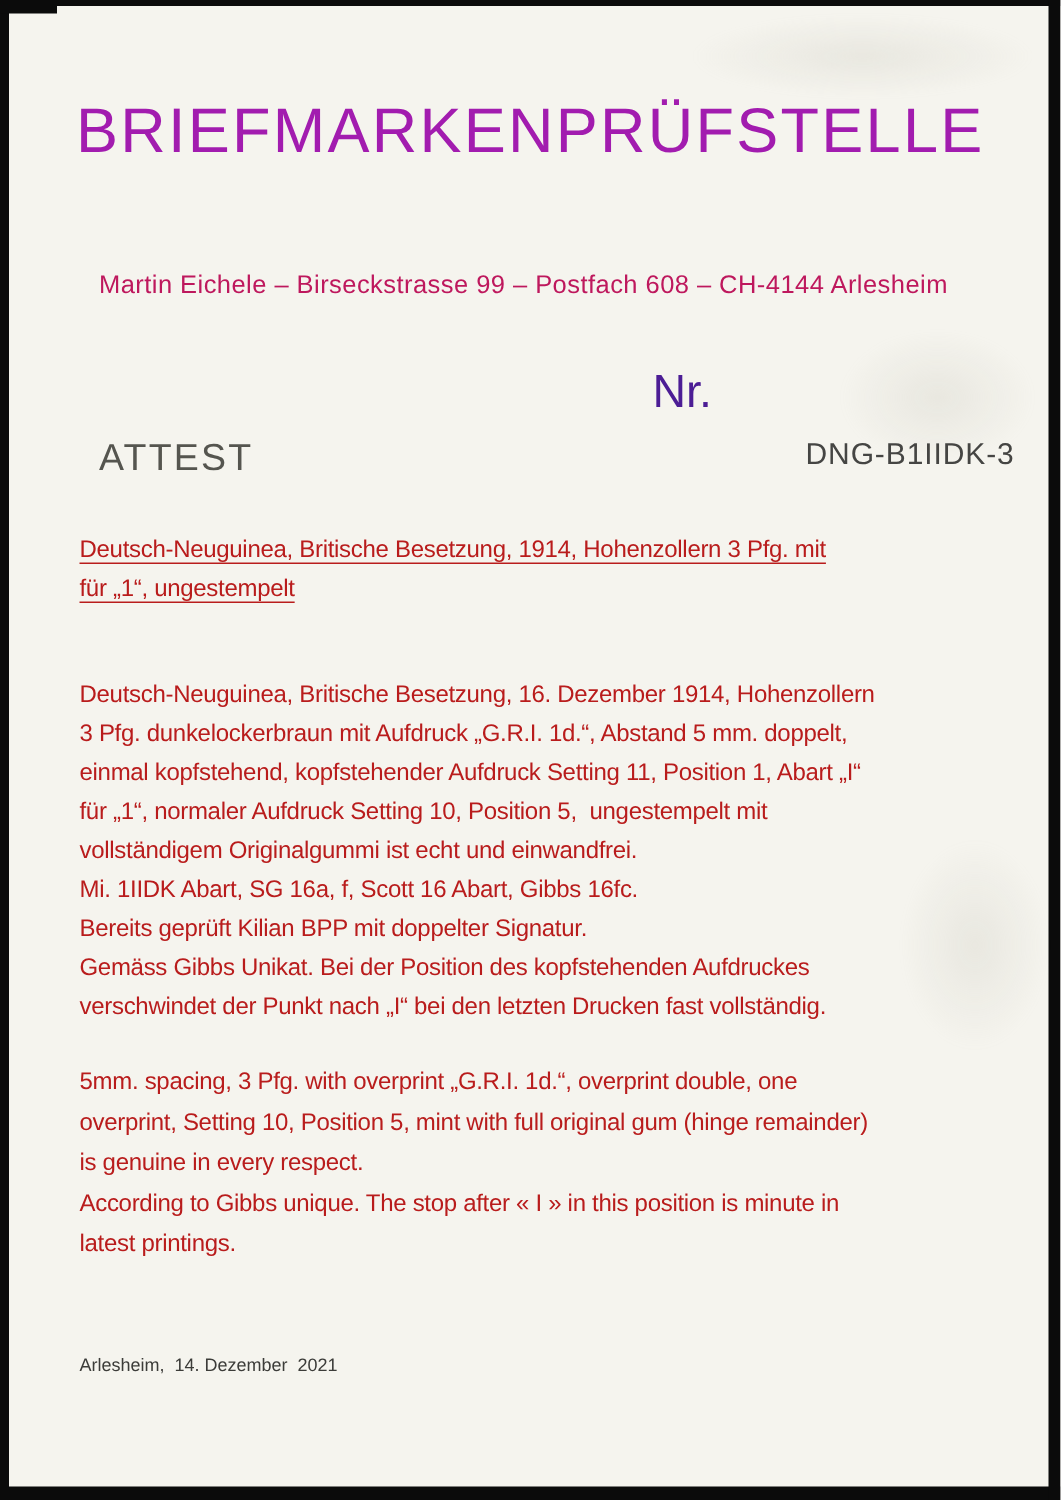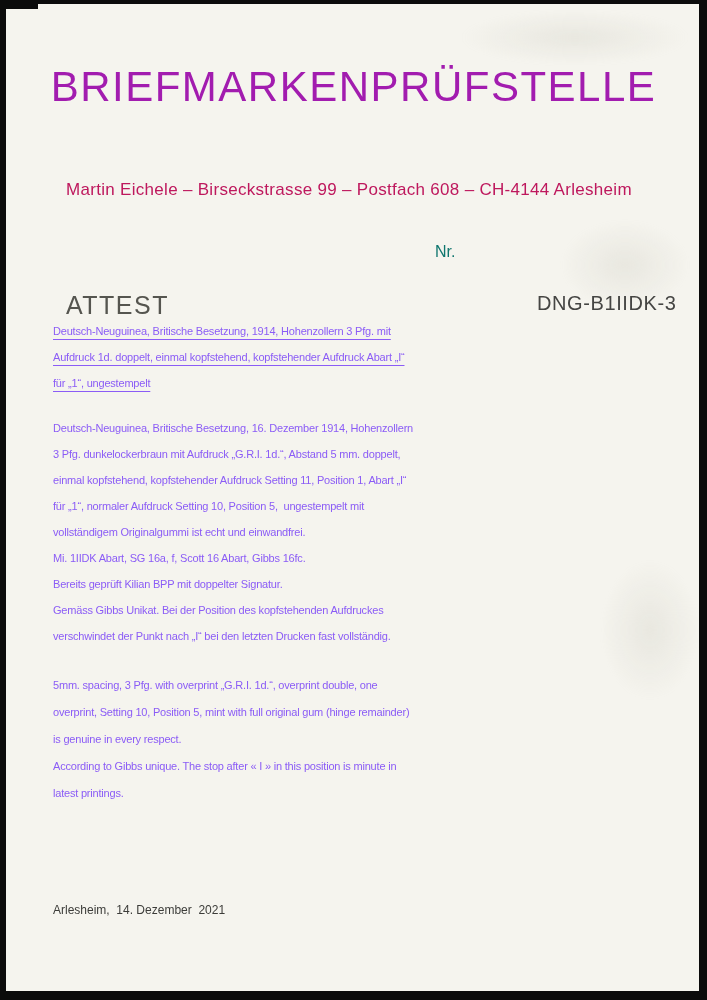--- a/index.html
+++ b/index.html
@@ -63,41 +63,42 @@
     font-weight: 300;
     letter-spacing: 1.5px;
     color: #55554f;
     margin-top: 48px;
   }
 
   .nr-label {
     position: absolute;
     top: 243px;
     left: 435px;
-    font-size: 16px;
+    font-size: 31px;
     font-weight: 300;
-    color: #0f766e;
+    color: #4c1d95;
   }
 
   .cert-number {
     position: absolute;
     top: 292px;
     left: 537px;
     font-size: 20px;
     letter-spacing: 0.6px;
     color: #454543;
   }
 
   .textblock {
     position: absolute;
     left: 53px;
-    font-size: 11px;
+    font-size: 16px;
     line-height: 26px;
     letter-spacing: -0.2px;
-    color: #8b5cf6;
+    color: #b91c1c;
+    margin-top: 36px;
   }
   .textblock .line { white-space: pre; }
 
   .title-block { top: 318px; }
   .title-block .line {
     text-decoration: underline;
     text-underline-offset: 4px;
     text-decoration-thickness: 1px;
   }
 
@@ -151,21 +152,20 @@
   </div>
 
   <div class="address">Martin Eichele – Birseckstrasse 99 – Postfach 608 – CH-4144 Arlesheim</div>
 
   <div class="attest-label">ATTEST</div>
   <div class="nr-label">Nr.</div>
   <div class="cert-number">DNG-B1IIDK-3</div>
 
   <div class="textblock title-block">
     <div class="line">Deutsch-Neuguinea, Britische Besetzung, 1914, Hohenzollern 3 Pfg. mit</div>
-    <div class="line">Aufdruck 1d. doppelt, einmal kopfstehend, kopfstehender Aufdruck Abart „I“</div>
     <div class="line">für „1“, ungestempelt</div>
   </div>
 
   <div class="textblock german-block">
     <div class="line">Deutsch-Neuguinea, Britische Besetzung, 16. Dezember 1914, Hohenzollern</div>
     <div class="line">3 Pfg. dunkelockerbraun mit Aufdruck „G.R.I. 1d.“, Abstand 5 mm. doppelt,</div>
     <div class="line">einmal kopfstehend, kopfstehender Aufdruck Setting 11, Position 1, Abart „I“</div>
     <div class="line">für „1“, normaler Aufdruck Setting 10, Position 5,  ungestempelt mit</div>
     <div class="line">vollständigem Originalgummi ist echt und einwandfrei.</div>
     <div class="line">Mi. 1IIDK Abart, SG 16a, f, Scott 16 Abart, Gibbs 16fc.</div>

